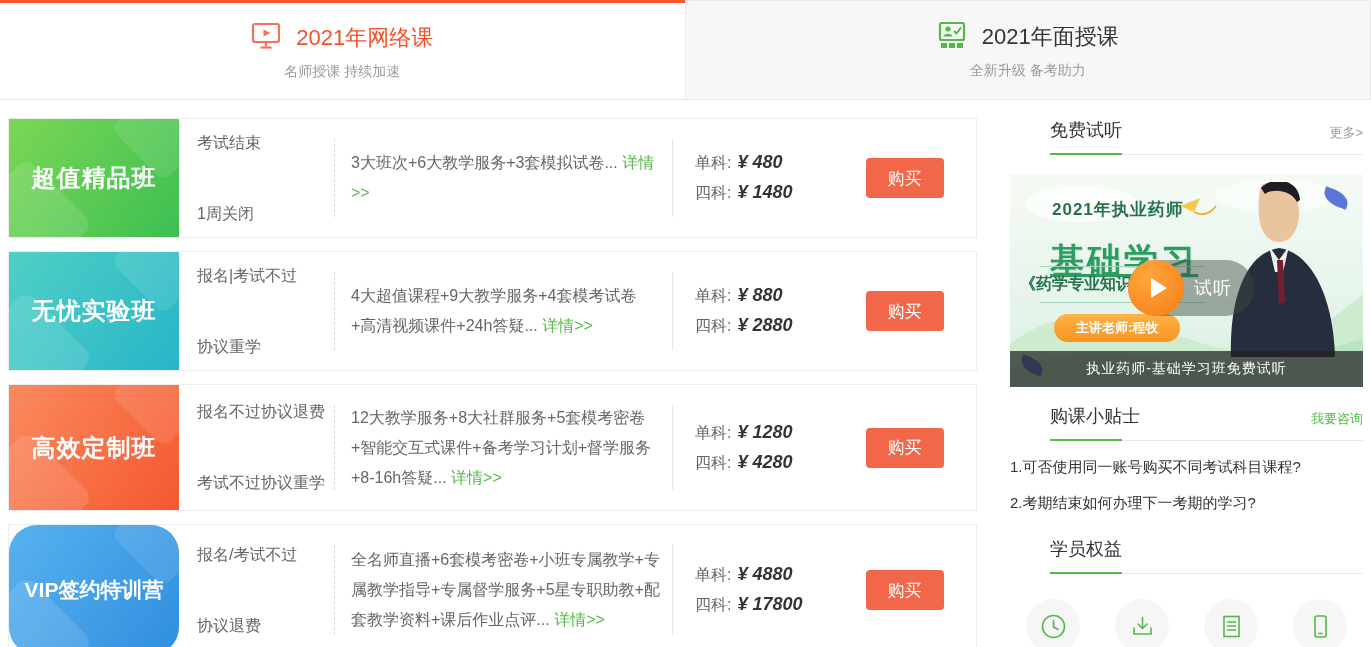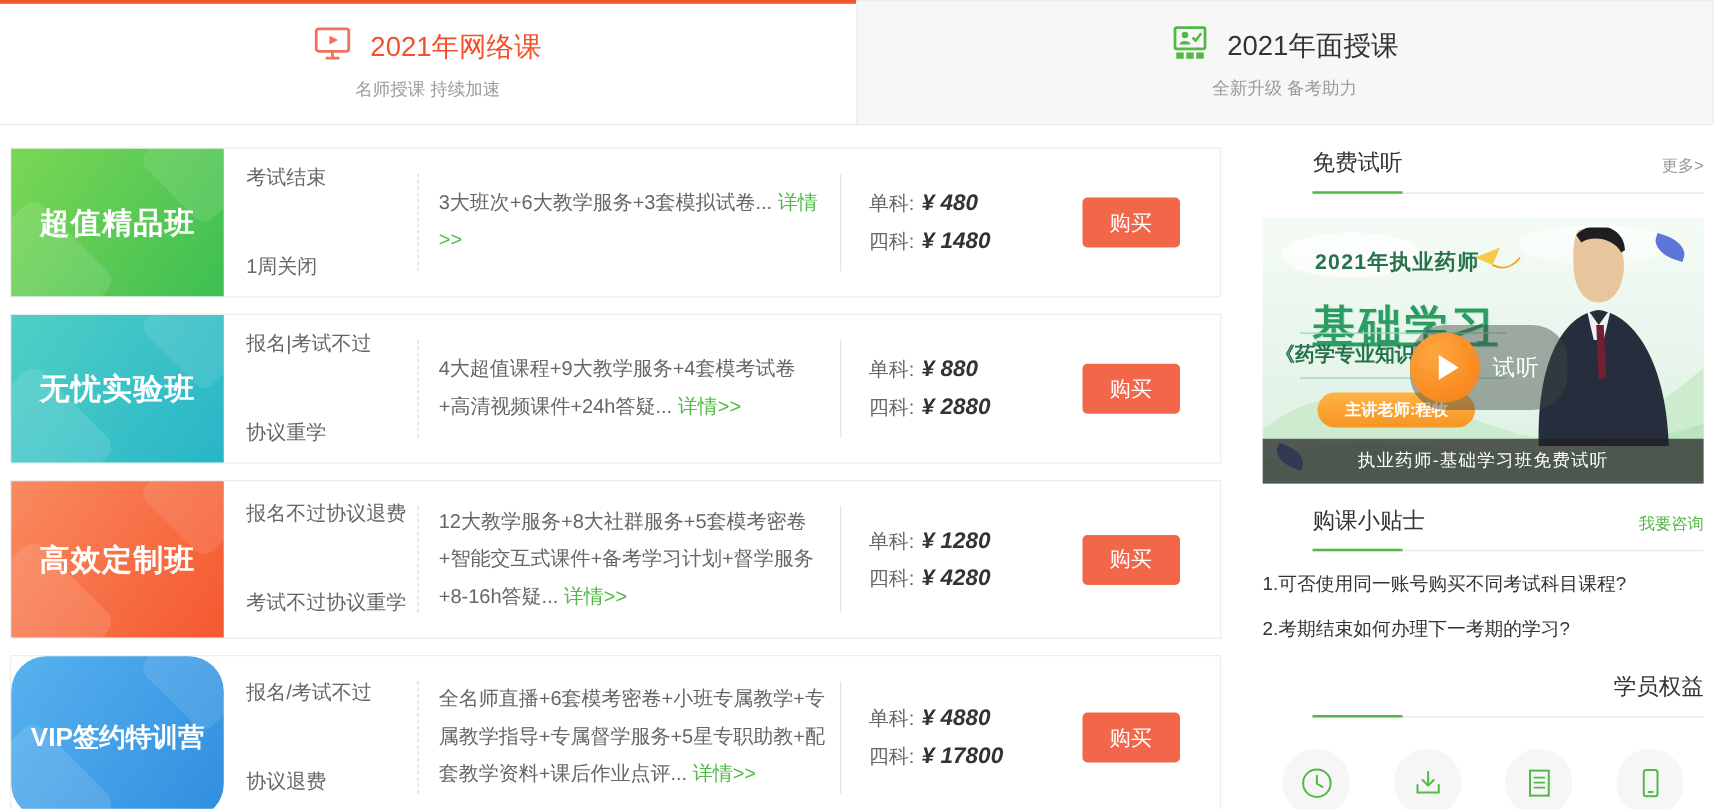--- a/index.html
+++ b/index.html
@@ -71,34 +71,34 @@
   .vc-line1 { position:absolute; top:24px; left:42px; font-size:17px; font-weight:bold; color:#25724c; letter-spacing:1px; }
   .vc-line2 { position:absolute; top:64px; left:40px; font-size:34px; font-weight:bold; color:#2c9c63;
     letter-spacing:3px; text-shadow:1px 1px 0 #bfe6cd;text-decoration:underline; }
   .vc-rule { position:absolute; top:92px; left:30px; width:165px; height:1px; background:#9ed4b4; }
   .vc-line3 { position:absolute; top:100px; left:10px; font-size:16px; font-weight:bold; color:#25724c; }
   .vc-rule2 { position:absolute; top:128px; left:30px; width:165px; height:1px; background:#9ed4b4; }
   .vc-plane { position:absolute; top:22px; left:168px; }
   .teacher-pill { position:absolute; top:140px; left:44px; padding:5px 22px; border-radius:999px;
     background:linear-gradient(180deg,#ffb345,#f79422); color:#fff; font-size:13px; font-weight:bold; white-space:nowrap; }
   .man { position:absolute; right:22px; top:8px; }
-  .play-chip { position:absolute; top:86px; left:118px; height:68px; border-radius:28px;
+  .play-chip { position:absolute; top:86px; left:118px; height:56px; border-radius:28px;
     background:rgba(62,74,66,.45); display:flex; align-items:center; padding-right:22px; }
   .play-circle { width:56px; height:56px; border-radius:50%; flex:0 0 56px;
     background:radial-gradient(circle at 35% 30%,#ffa63f,#f57d12); display:flex; align-items:center; justify-content:center; }
   .play-tri { width:0; height:0; border-left:16px solid #fff; border-top:10px solid transparent;
     border-bottom:10px solid transparent; margin-left:5px; }
   .chip-label { color:#fff; font-size:18px; margin-left:10px; letter-spacing:1px; }
   .vc-caption { position:absolute; bottom:0; left:0; right:0; height:36px; background:rgba(33,33,33,.72);
     color:#fff; font-size:14px; display:flex; align-items:center; justify-content:center; letter-spacing:1px; }
 
   .tips-block { margin-top:6px; }
   .tip { font-size:15px; color:#333; margin-top:17px; cursor:pointer; }
   .tips-head { margin-top:0; }
-  .benefits-head { margin-top:24px;justify-content:flex-end; }
+  .benefits-head { margin-top:24px; }
   .benefits-row { display:flex; justify-content:space-between; margin-top:25px; padding:0 2px; }
   .benefit { display:flex; flex-direction:column; align-items:center; width:82px; cursor:pointer; }
   .benefit-circle { width:54px; height:54px; border-radius:50%; background:#f6f6f6;
     display:flex; align-items:center; justify-content:center; }
 </style>
 </head>
 <body>
 
 <div class="tabs">
   <div class="tab active">

